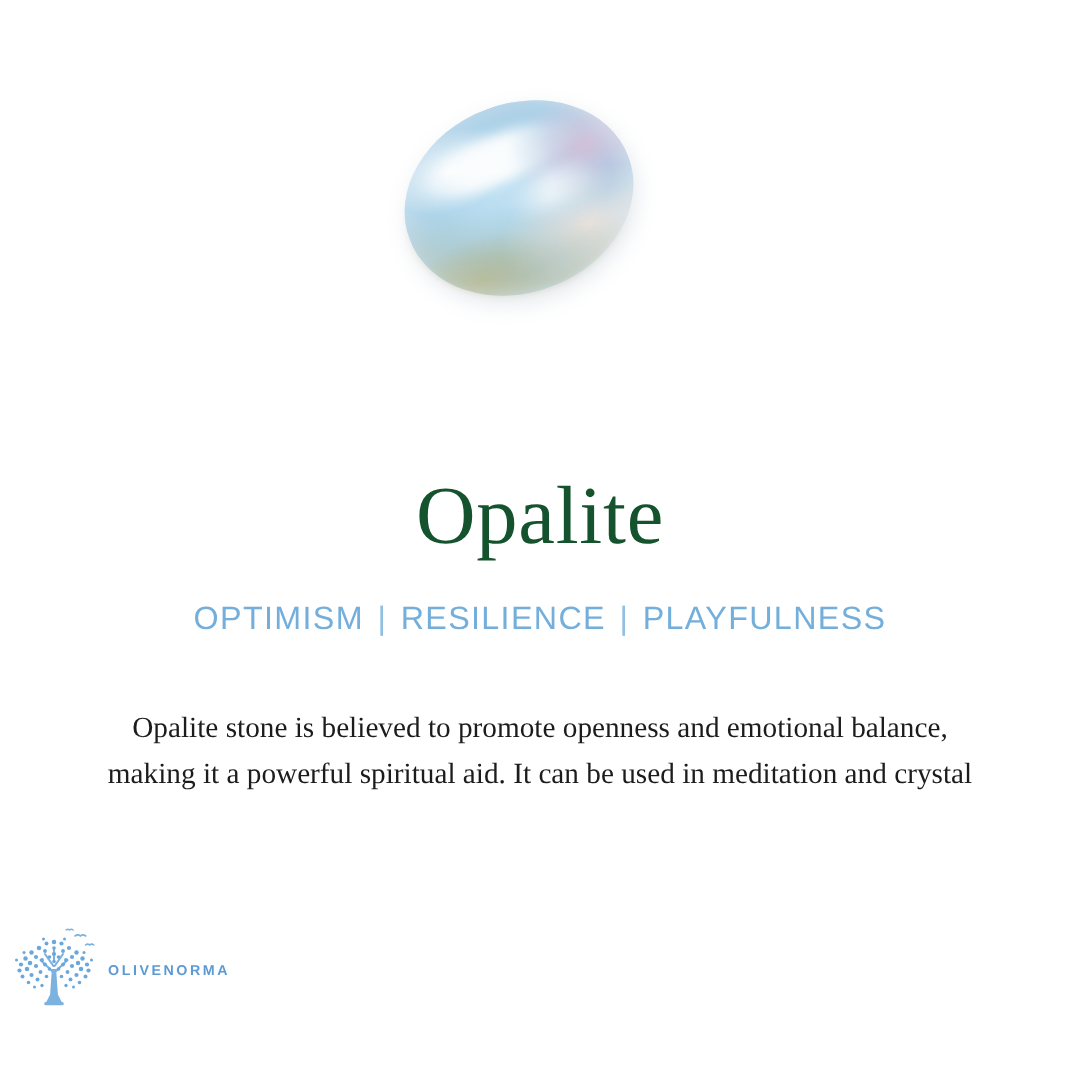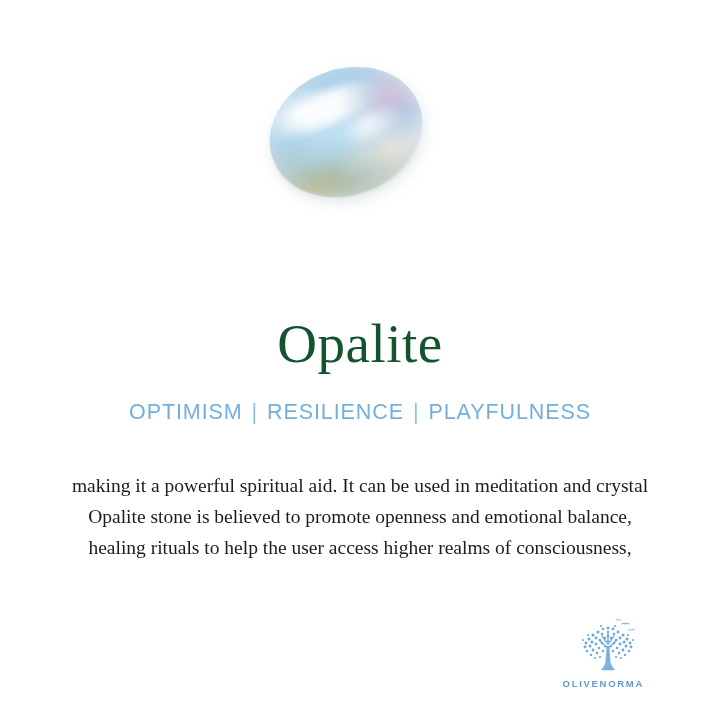--- a/index.html
+++ b/index.html
@@ -131,22 +131,22 @@
     white-space: nowrap;
   }
 
   
   .logo {
     position: absolute;
     left: 0;
     top: 616px;
     width: 644px;
     display: flex;
-    flex-direction: column;
-    align-items: flex-end;
+    flex-direction: row;
+    align-items: center;
   }
   .logo-mark {
     width: 72px;
     height: 60px;
     display: block;
   }
   .logo-text {
     margin-top: 2px;
     font-family: "Liberation Sans", sans-serif;
     font-size: 9.5px;
@@ -169,23 +169,22 @@
     </div>
   </div>
 
   <div class="title">Opalite</div>
 
   <div class="keywords">
     <span>OPTIMISM</span><span class="kw-sep">|</span><span>RESILIENCE</span><span class="kw-sep">|</span><span>PLAYFULNESS</span>
   </div>
 
   <div class="description">
+    <span class="line">Opalite stone is believed to promote openness and emotional balance,</span>
     <span class="line">making it a powerful spiritual aid. It can be used in meditation and crystal</span>
-    <span class="line">Opalite stone is believed to promote openness and emotional balance,</span>
-    <span class="line">healing rituals to help the user access higher realms of consciousness,</span>
   </div>
 
   <div class="logo">
     <svg class="logo-mark" viewBox="0 0 72 60">
       <g fill="#6aa7dc">
 
         <path d="M34.6 30 L33.4 47 L30.6 52.5 L41.4 52.5 L38.6 47 L37.4 30 Z" fill="#7cb2e0"></path>
         <rect x="29.5" y="52" width="13" height="2.2" rx="1" fill="#7cb2e0"></rect>
 
         <path d="M35.4 32 L27 24 M36.6 32 L45 24 M35.6 28 L30 20 M36.4 28 L42 20 M36 24 L36 16" stroke="#7cb2e0" stroke-width="1.4" fill="none" stroke-linecap="round"></path>

